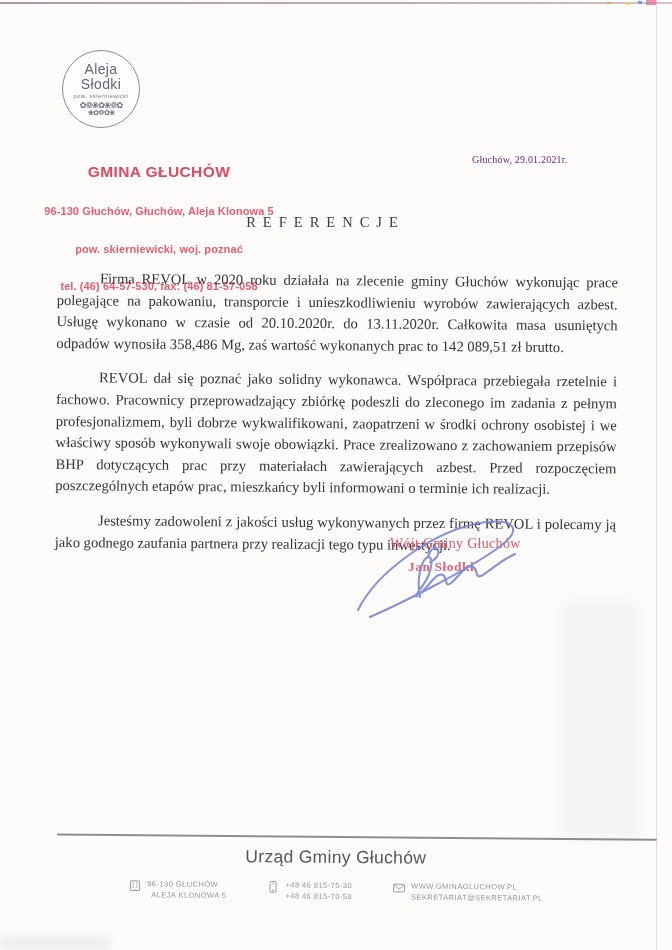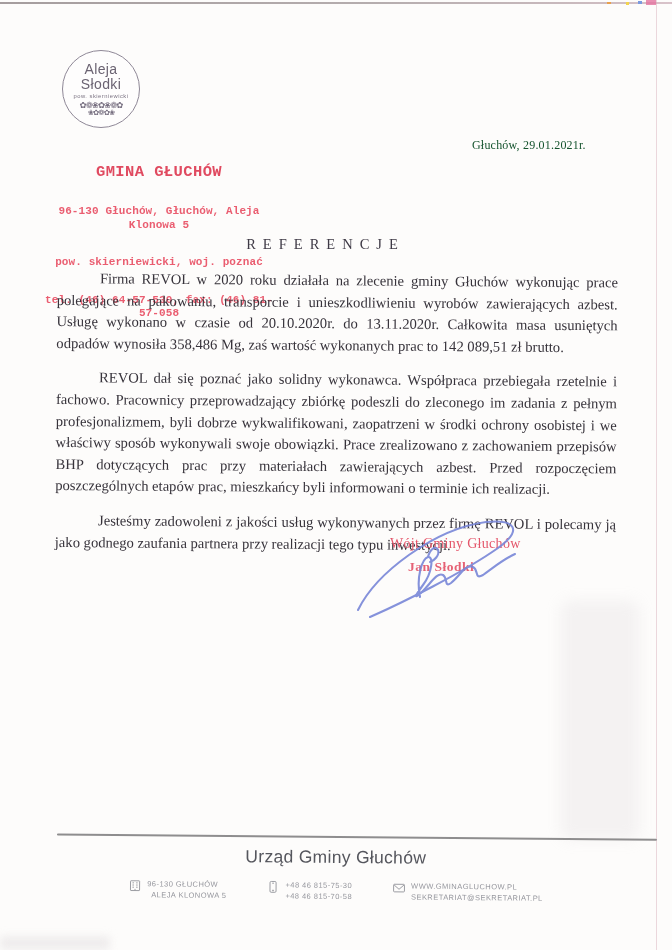--- a/index.html
+++ b/index.html
@@ -39,36 +39,36 @@
     font-family:"Liberation Sans", sans-serif;color:#6b6372;
     background:#fefdfd;box-sizing:border-box;
   }
   .seal .nm{font-size:14px;line-height:15px;letter-spacing:.4px;}
   .seal .sub{font-size:5.8px;letter-spacing:.5px;margin-top:1px;color:#7c7483;}
   .seal .orn{line-height:8px;color:#776f80;letter-spacing:-1px;}
   .seal .orn.r1{font-size:8.5px;margin-top:2px;}
   .seal .orn.r2{font-size:7.5px;}
   
   .dateline{
-    position:absolute;left:472px;top:138px;font-size:12px;color:#14532d;
+    position:absolute;left:472px;top:154px;font-size:10px;color:#701a75;
     letter-spacing:.2px;
   }
   
   .sender{
     position:absolute;left:36px;top:163px;width:246px;text-align:center;
-    font-family:Liberation Mono, monospace;color:#ea5d70;
+    font-family:Liberation Sans, sans-serif;color:#ea5d70;
   }
   .sender .name{
     font-size:15.5px;font-weight:bold;letter-spacing:.4px;color:#e04a60;
     margin-bottom:4px;
   }
   .sender .ln{font-size:11px;line-height:13.5px;font-weight:bold;letter-spacing:.1px;margin-top:24px;}
   
   .doc-title{
-    position:absolute;left:223px;top:236px;width:205px;text-align:center;
+    position:absolute;left:223px;top:214px;width:205px;text-align:center;
     font-size:14.5px;color:#3e3945;letter-spacing:7px;
   }
   
   .body-text{
     position:absolute;left:57px;top:268px;width:561px;
     font-size:14.6px;line-height:21.6px;color:#37333b;text-align:justify;
     transform:rotate(.45deg);transform-origin:left top;
   }
   .body-text p{margin:0;text-indent:43px;}
   .body-text p + p{margin-top:13px;}

